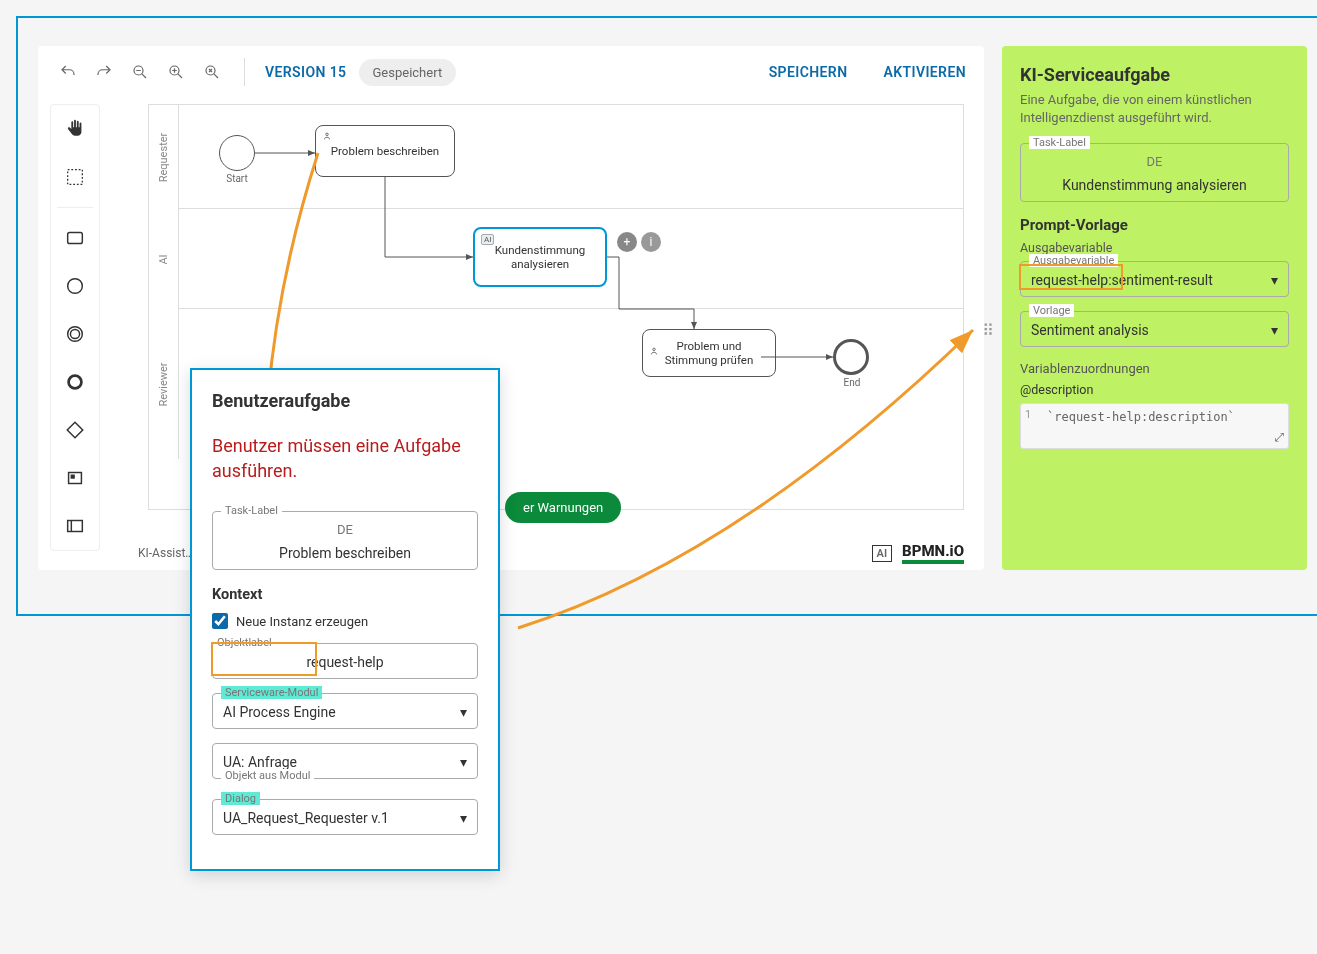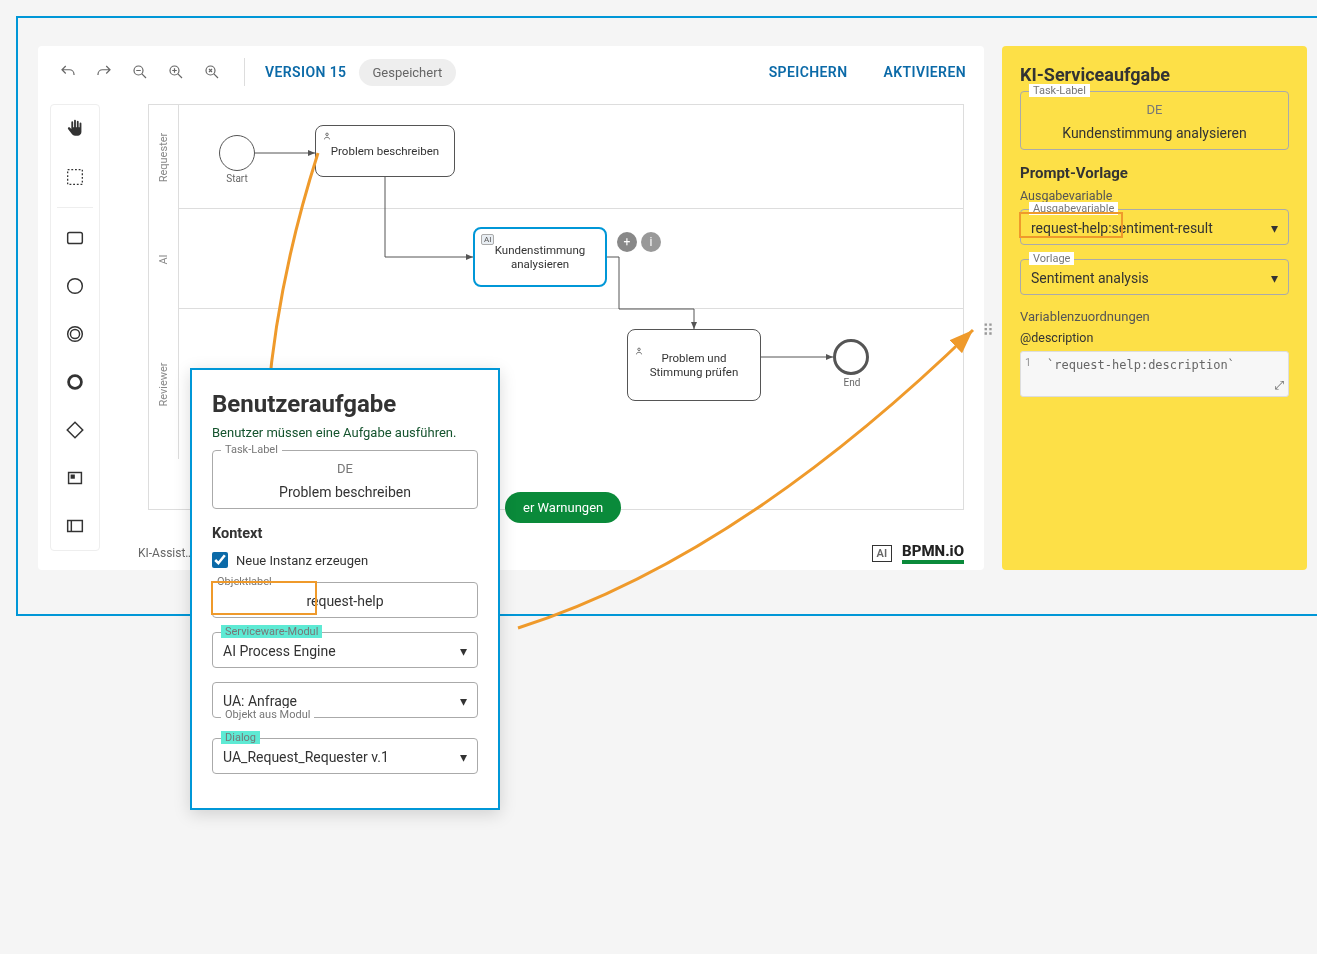--- a/index.html
+++ b/index.html
@@ -32,39 +32,39 @@
   .task .tico { position: absolute; left: 6px; top: 5px; font-size: 10px; color: #666; }
   .task .ai-badge { position: absolute; left: 6px; top: 5px; font-size: 8px; background: #e8edf2; border: 1px solid #aaa; color: #555; padding: 0 2px; border-radius: 2px; }
   .round-btn { position: absolute; width: 20px; height: 20px; border-radius: 50%; background: #888; color: #fff; display: flex; align-items: center; justify-content: center; font-size: 12px; cursor: pointer; }
   .green-btn { position: absolute; background: #0a8a3a; color: #fff; padding: 8px 18px; border-radius: 16px; font-size: 13px; }
   .footer { position: absolute; left: 100px; right: 20px; bottom: 6px; display: flex; align-items: center; gap: 10px; font-size: 12px; color: #666; text-align: right; }
   .footer .r { margin-left: auto; display: flex; gap: 10px; align-items: center; }
   .footer .logo-ai { border: 1px solid #333; padding: 1px 4px; font-weight: 600; font-size: 11px; }
   .footer .logo-bpmn { font-weight: 800; color: #222; font-size: 15px; border-bottom: 4px solid #0a8a3a; }
 
   
-  .right-panel { width: 305px; background: #fde047; border-radius: 4px; padding: 18px 18px; height: 524px; }
+  .right-panel { width: 305px; background: #bef264; border-radius: 4px; padding: 18px 18px; height: 524px; }
   .right-panel h2 { font-size: 18px; font-weight: 700; margin-bottom: 6px; }
   .right-panel .sub { font-size: 13px; color: #666; line-height: 1.4; margin-bottom: 16px; }
   .field { border: 1px solid #aaa; border-radius: 4px; padding: 10px 10px 8px 10px; position: relative; margin-bottom: 14px; font-size: 14px; display: flex; align-items: center; gap: 8px; flex-direction: column; }
   .field .lang { color: #777; font-size: 13px; }
   .right-panel h3 { font-size: 15px; font-weight: 700; margin: 10px 0 6px; }
   .mini-label { font-size: 12.5px; color: #555; margin-bottom: 6px; }
   .select-field { border: 1px solid #aaa; border-radius: 4px; position: relative; padding: 10px 10px 8px 10px; margin-bottom: 14px; font-size: 14px; display: flex; align-items: center; cursor: pointer; }
   .select-field .caret { margin-left: auto; }
   .hl { border: 2px solid #ef9a2b; position: absolute; pointer-events: none; }
   .code-box { background: #f7f7f7; border: 1px solid #ddd; border-radius: 3px; font-size: 12px; position: relative; min-height: 46px; }
   .code-box .ln { position: absolute; left: 4px; top: 4px; color: #999; font-size: 11px; }
   .code-box .code { padding: 6px 28px 6px 26px; font-family: ui-monospace, monospace; color: #666; }
   .code-box .exp { position: absolute; right: 4px; bottom: 4px; color: #666; cursor: pointer; }
 
   
   .popup { position: absolute; left: 190px; top: 368px; width: 310px; background: #fff; border: 2px solid #0097d7; box-shadow: 0 4px 16px rgba(0,0,0,0.15); padding: 20px; z-index: 50; }
-  .popup h2 { font-size: 24px; font-weight: 700; margin-bottom: 6px; }
-  .popup .sub { font-size: 13px; color: #14532d; line-height: 1.4; margin-bottom: 8px; }
+  .popup h2 { font-size: 18px; font-weight: 700; margin-bottom: 22px; }
+  .popup .sub { font-size: 18px; color: #b91c1c; line-height: 1.4; margin-bottom: 28px; }
   .popup h3 { font-size: 14.5px; font-weight: 700; margin: 16px 0 10px; }
   .checkbox-row { display: flex; align-items: center; gap: 8px; font-size: 13px; margin-bottom: 14px; }
   .checkbox-row input { width: 16px; height: 16px; accent-color: #0b6aa8; }
 
   
   .overlay-svg { position: absolute; inset: 0; width: 100%; height: 100%; pointer-events: none; z-index: 5; overflow: visible; }
   .drag-handle { position:absolute; right:-10px; top:275px; color:#999; cursor:grab; }
 </style>
 </head>
 <body>
@@ -192,21 +192,21 @@
       </div>
 
       <div class="task sel" style="left:324px;top:122px;width:134px;height:60px;white-space:pre-line;">
         <span class="ai-badge">AI</span>
         <span>Kundenstimmung
 analysieren</span>
       </div>
       <div class="round-btn" style="left:468px;top:127px;">+</div>
       <div class="round-btn" style="left:492px;top:127px;background:#999;">i</div>
 
-      <div class="task" style="left:478px;top:224px;width:134px;height:72px;white-space:pre-line;padding-left:8px;">
+      <div class="task" style="left:493px;top:224px;width:134px;height:48px;white-space:pre-line;padding-left:8px;">
         <span class="tico">
           <svg width="10" height="10" viewBox="0 0 24 24" fill="none" stroke="#555" stroke-width="2">
                 <circle cx="12" cy="8" r="3"></circle>
                 <path d="M6 20c0-3 2.5-5 6-5s6 2 6 5"></path>
               </svg>
         </span>
         <span>Problem und
 Stimmung prüfen</span>
       </div>
 
@@ -234,20 +234,21 @@
       <span>KI-Assist…</span>
       <div class="r">
         <span class="logo-ai">AI</span>
         <span class="logo-bpmn">BPMN.iO</span>
       </div>
     </div>
   </div>
 
   <div class="right-panel">
     <h2>KI-Serviceaufgabe</h2>
+    <p class="sub">Eine Aufgabe, die von einem künstlichen Intelligenzdienst ausgeführt wird.</p>
 
     <div class="field">
       <span class="legend" style="position:absolute;top:-8px;left:8px;background:#fff;padding:0 4px;font-size:11px;color:#777;">Task-Label</span>
       <span class="lang">DE</span>
       <span>Kundenstimmung analysieren</span>
     </div>
 
     <h3>Prompt-Vorlage</h3>
     <div class="mini-label">Ausgabevariable</div>
     <div class="select-field" style="position:relative;">

